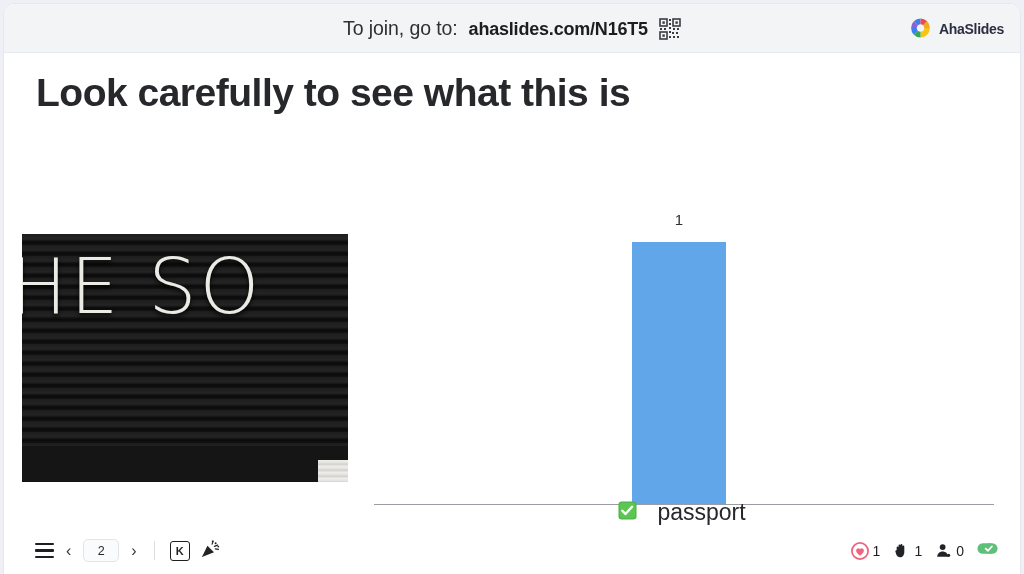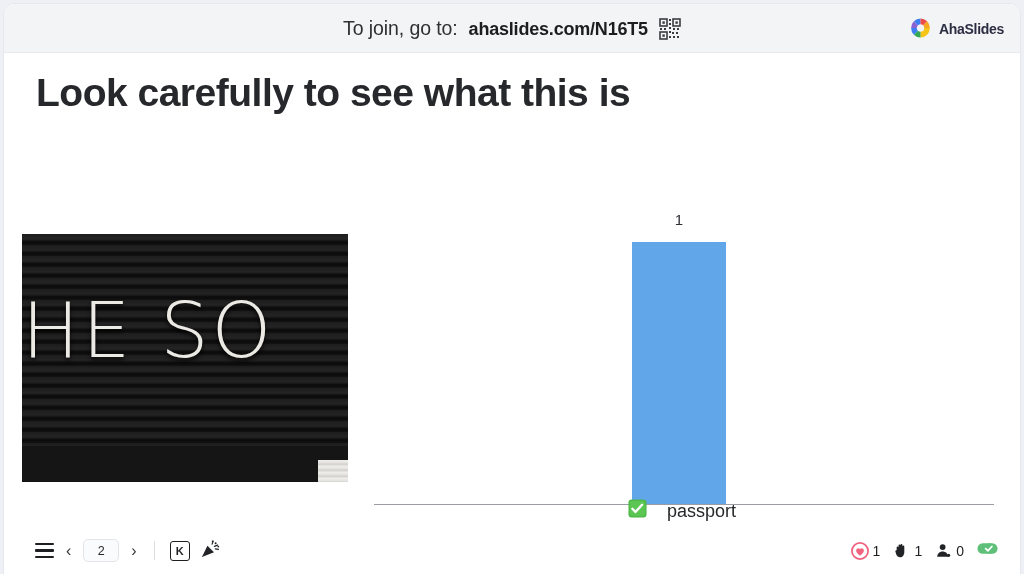--- a/index.html
+++ b/index.html
@@ -134,24 +134,23 @@
     height: 86px;
     color: #eceae4;
     font-family: "DejaVu Sans", sans-serif;
     font-weight: 300;
     font-size: 76px;
     letter-spacing: 3px;
     line-height: 86px;
     white-space: nowrap;
     text-shadow: 0 3px 4px rgba(0,0,0,0.85);
     overflow: hidden;
-    padding-left: 14px;
+    padding-left: 2px;
     box-sizing: border-box;
     text-indent: -14px;
-    margin-top: 44px;
   }
   .lb-shade {
     position: absolute;
     left: 0;
     right: 0;
     bottom: 0;
     height: 36px;
     background: #151515;
   }
   .lb-corner {
@@ -212,21 +211,21 @@
     width: 94px;
     background: #62a6ea;
     height: 262px;
   }
   .bar-label {
     position: absolute;
     left: 218px;
     top: 296px;
     width: 190px;
     text-align: center;
-    font-size: 18px;
+    font-size: 23px;
     color: #26282b;
     white-space: nowrap;
     display: flex;
     align-items: center;
     justify-content: center;
     gap: 20px;
   }
   .check-emoji {
     display: inline-block;
     width: 19px;

